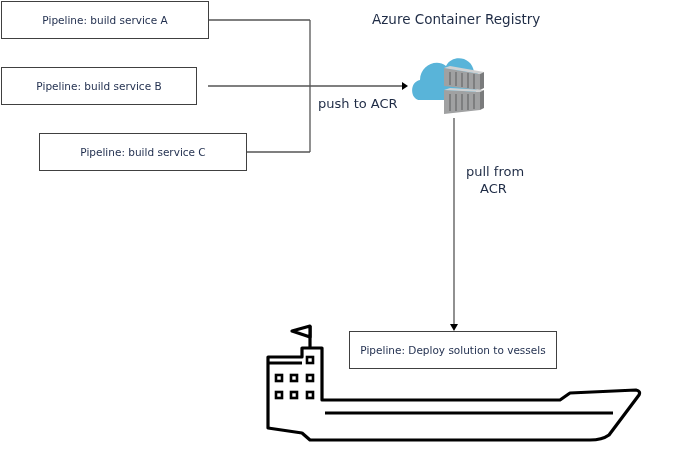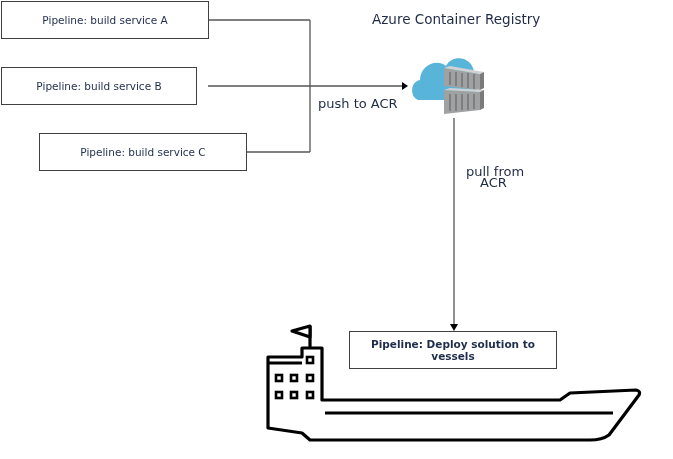--- a/index.html
+++ b/index.html
@@ -57,21 +57,21 @@
         <line x1="46" y1="42" x2="46" y2="59"></line>
       <line x1="52" y1="42" x2="52" y2="58"></line>
         <line x1="58" y1="42" x2="58" y2="58"></line>
       <line x1="64" y1="42" x2="64" y2="57"></line>
     </g>
   </g>
 </svg>
 
 <div class="lbl" style="left:318px;top:96px;">push to ACR</div>
 <div class="lbl" style="left:466px;top:164px;">pull from</div>
-<div class="lbl" style="left:480px;top:175px;">ACR</div>
+<div class="lbl" style="left:480px;top:181px;">ACR</div>
 
 <svg class="layer" width="673" height="459">
   <g fill="none" stroke="#000" stroke-width="3.2" stroke-linejoin="round">
 
     <polyline points="310,348 310,326"></polyline>
     <polygon points="310,326 292,331 310,337" fill="#fff"></polygon>
 
     <path d="M268,363 L268,357 L302,357 L302,348 L322,348 L322,400 L560,400 L570,393 L636,390 Q641,391 639,395 L609,435 Q602,440 590,440 L310,440 L302,433 L268,428 Z"></path>
     <line x1="325" y1="413" x2="613" y2="413"></line>
     <line x1="268" y1="363" x2="302" y2="363"></line>
@@ -80,15 +80,15 @@
     <rect x="307" y="357" width="6" height="6"></rect>
     <rect x="276" y="375" width="6" height="6"></rect>
       <rect x="291" y="375" width="6" height="6"></rect>
       <rect x="307" y="375" width="6" height="6"></rect>
     <rect x="276" y="392" width="6" height="6"></rect>
       <rect x="291" y="392" width="6" height="6"></rect>
       <rect x="307" y="392" width="6" height="6"></rect>
   </g>
 </svg>
 
-<div class="box" style="left:349px;top:331px;width:208px;height:38px;font-weight:bold;">
+<div class="box" style="left:349px;top:331px;width:208px;height:38px;">
   <span>Pipeline: Deploy solution to vessels</span>
 </div>
 
 </body></html>

